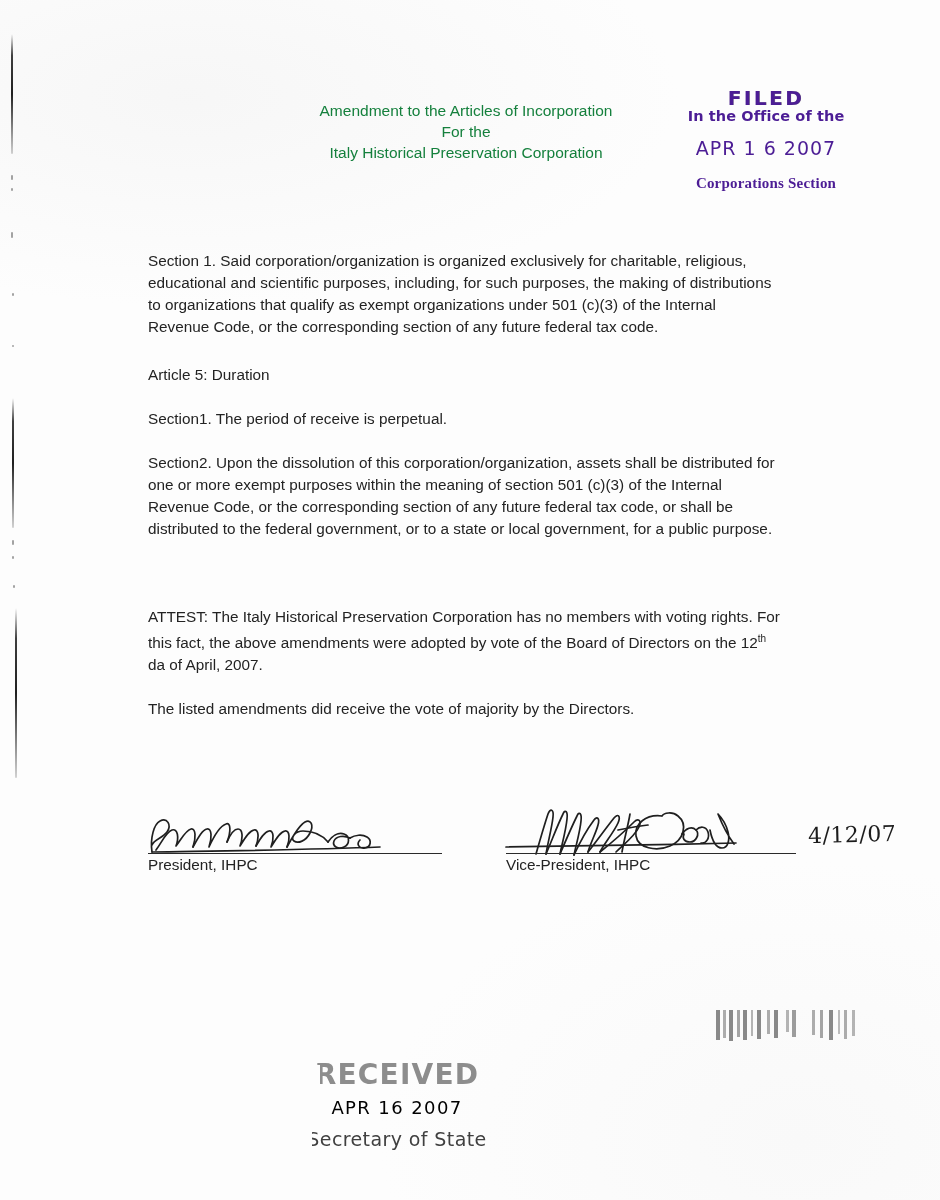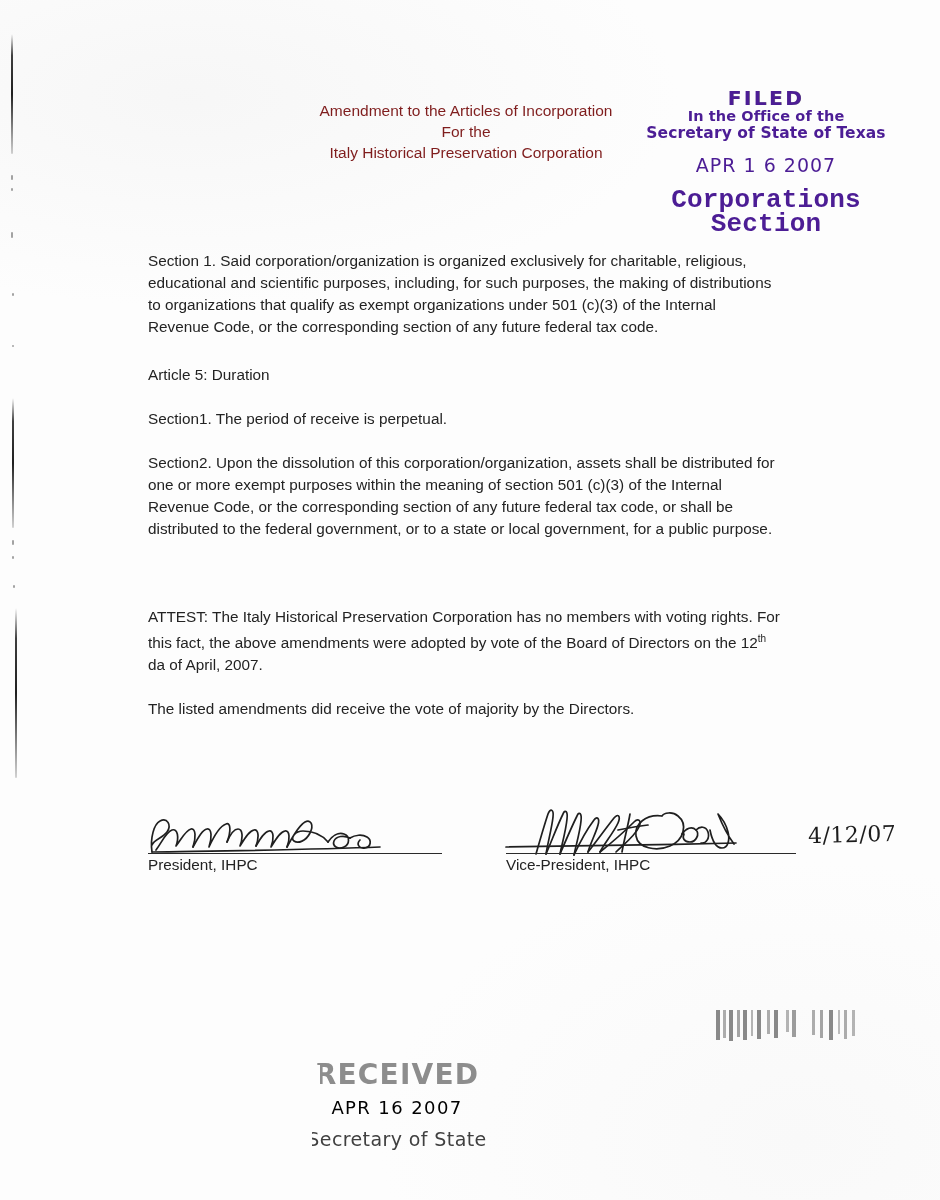--- a/index.html
+++ b/index.html
@@ -42,21 +42,21 @@
 
   
   .doc-header {
     position: absolute;
     left: 286px;
     top: 100px;
     width: 360px;
     text-align: center;
     font-size: 15.5px;
     line-height: 21px;
-    color: #7f1d1d;
+    color: #15803d;
   }
   .doc-header div { white-space: nowrap; }
 
   
   .filed-stamp {
     position: absolute;
     left: 632px;
     top: 88px;
     width: 268px;
     text-align: center;
@@ -80,23 +80,23 @@
   .filed-line.wide { font-size: 15.5px; }
   .filed-date {
     font-family: "DejaVu Sans", sans-serif;
     font-weight: normal;
     font-size: 19px;
     line-height: 22px;
     letter-spacing: 1px;
     margin-top: 12px;
   }
   .filed-section {
-    font-family: Liberation Mono, monospace;
+    font-family: Liberation Serif, serif;
     font-weight: bold;
-    font-size: 26px;
+    font-size: 15px;
     line-height: 24px;
     margin-top: 12px;
     letter-spacing: .2px;
   }
 
   
   .body-text {
     position: absolute;
     left: 148px;
     top: 228px;
@@ -233,21 +233,20 @@
 
   <div class="doc-header">
     <div>Amendment to the Articles of Incorporation</div>
     <div>For the</div>
     <div>Italy Historical Preservation Corporation</div>
   </div>
 
   <div class="filed-stamp">
     <div class="filed-word">FILED</div>
     <div class="filed-line">In the Office of the</div>
-    <div class="filed-line wide">Secretary of State of Texas</div>
     <div class="filed-date">APR 1 6 2007</div>
     <div class="filed-section">Corporations Section</div>
   </div>
 
   <div class="body-text">
     <p class="para">Section 1. Said corporation/organization is organized exclusively for charitable, religious, educational and scientific purposes, including, for such purposes, the making of distributions to organizations that qualify as exempt organizations under 501 (c)(3) of the Internal Revenue Code, or the corresponding section of any future federal tax code.</p>
 
     <p class="para" style="margin-top:26px;">Article 5: Duration</p>
     <p class="para">Section1. The period of receive is perpetual.</p>
     <p class="para">Section2. Upon the dissolution of this corporation/organization, assets shall be distributed for one or more exempt purposes within the meaning of section 501 (c)(3) of the Internal Revenue Code, or the corresponding section of any future federal tax code, or shall be distributed to the federal government, or to a state or local government, for a public purpose.</p>

